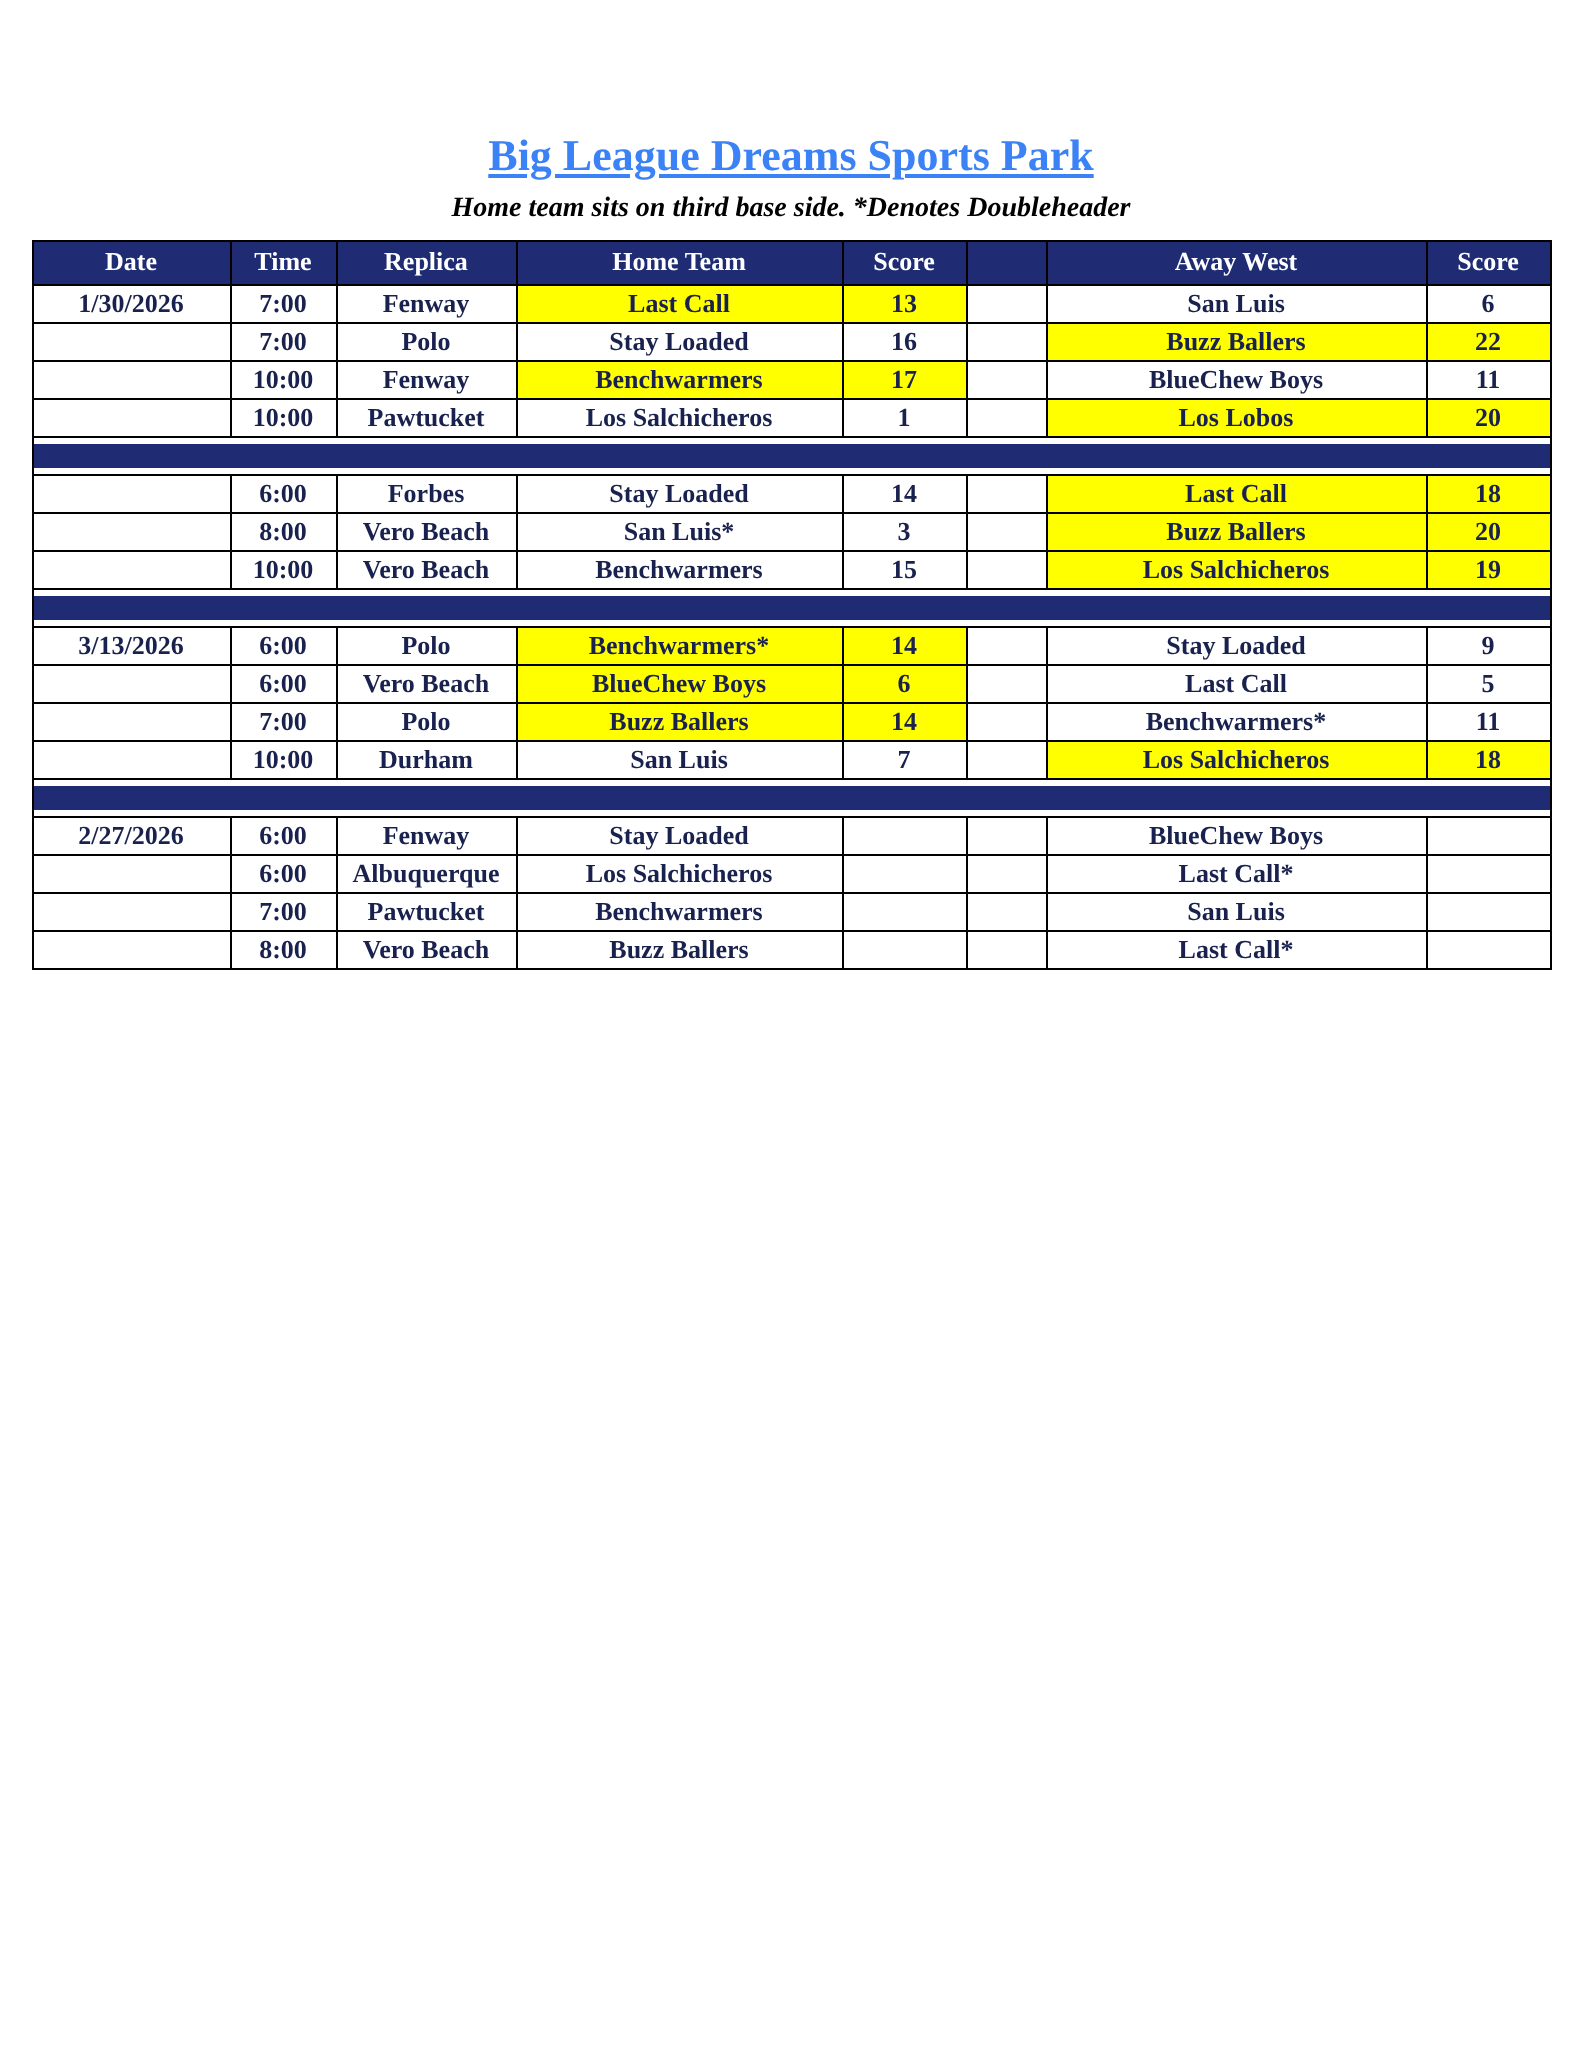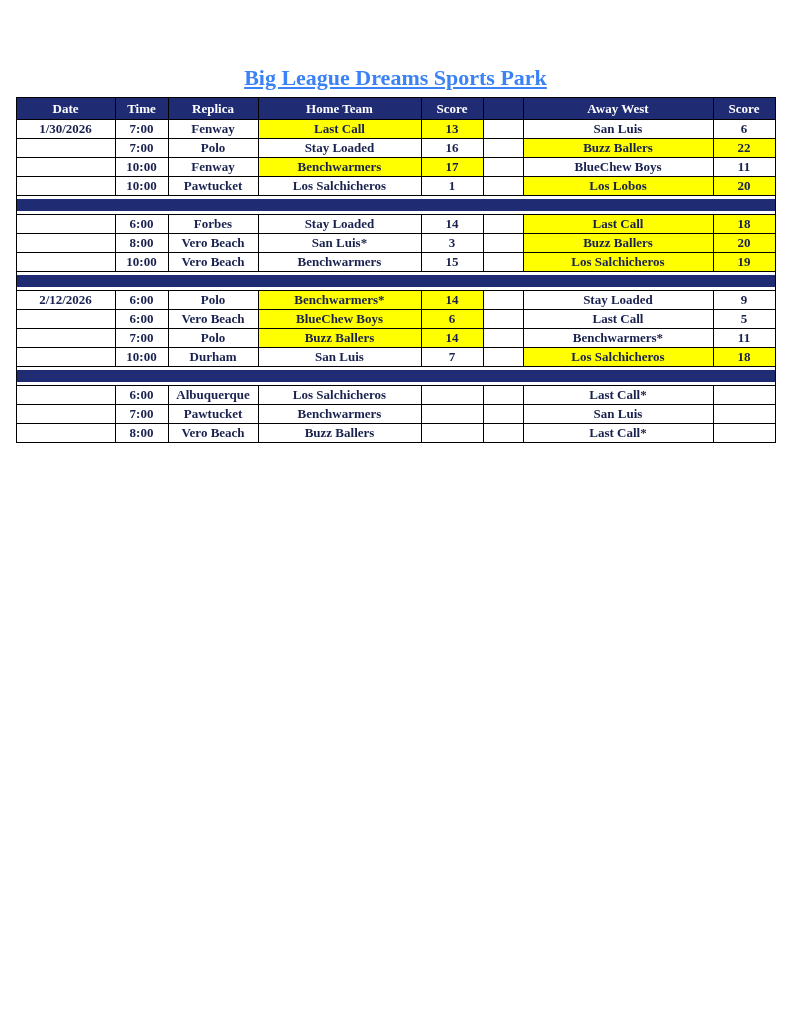--- a/index.html
+++ b/index.html
@@ -76,20 +76,21 @@
   .sep-bar {
     height: 12px;
     background: var(--header-bg);
   }
 </style>
 </head>
 <body style="--header-bg: #1F2C74; --header-text: #FFFFFF; --highlight: #FFFF00; --body-text: #19214E; --border: #000000;">
 
 <div class="page">
   <h1 class="page-title">Big League Dreams Sports Park</h1>
+  <p class="page-note">Home team sits on third base side.  *Denotes Doubleheader</p>
 
   <table class="schedule">
     <colgroup>
       <col style="width:99px">
       <col style="width:53px">
       <col style="width:90px">
       <col style="width:163px">
       <col style="width:62px">
       <col style="width:40px">
       <col style="width:190px">
@@ -182,21 +183,21 @@
           <td class="vs">vs</td>
           <td class="hl">Los Salchicheros</td>
           <td class="hl">19</td>
         </tr>
         <tr class="sep">
           <td colspan="8">
             <div class="sep-bar"></div>
           </td>
         </tr>
         <tr>
-          <td>2/12/2026</td>
+          <td>3/13/2026</td>
           <td>6:00</td>
           <td>Polo</td>
           <td class="hl">Benchwarmers*</td>
           <td class="hl">14</td>
           <td class="vs">vs</td>
           <td>Stay Loaded</td>
           <td>9</td>
         </tr>
         <tr>
           <td></td>
@@ -225,20 +226,30 @@
           <td>San Luis</td>
           <td>7</td>
           <td class="vs">vs</td>
           <td class="hl">Los Salchicheros</td>
           <td class="hl">18</td>
         </tr>
         <tr class="sep">
           <td colspan="8">
             <div class="sep-bar"></div>
           </td>
+        </tr>
+        <tr>
+          <td>2/27/2026</td>
+          <td>6:00</td>
+          <td>Fenway</td>
+          <td>Stay Loaded</td>
+          <td></td>
+          <td class="vs">vs</td>
+          <td>BlueChew Boys</td>
+          <td></td>
         </tr>
         <tr>
           <td></td>
           <td>6:00</td>
           <td>Albuquerque</td>
           <td>Los Salchicheros</td>
           <td></td>
           <td class="vs">vs</td>
           <td>Last Call*</td>
           <td></td>

